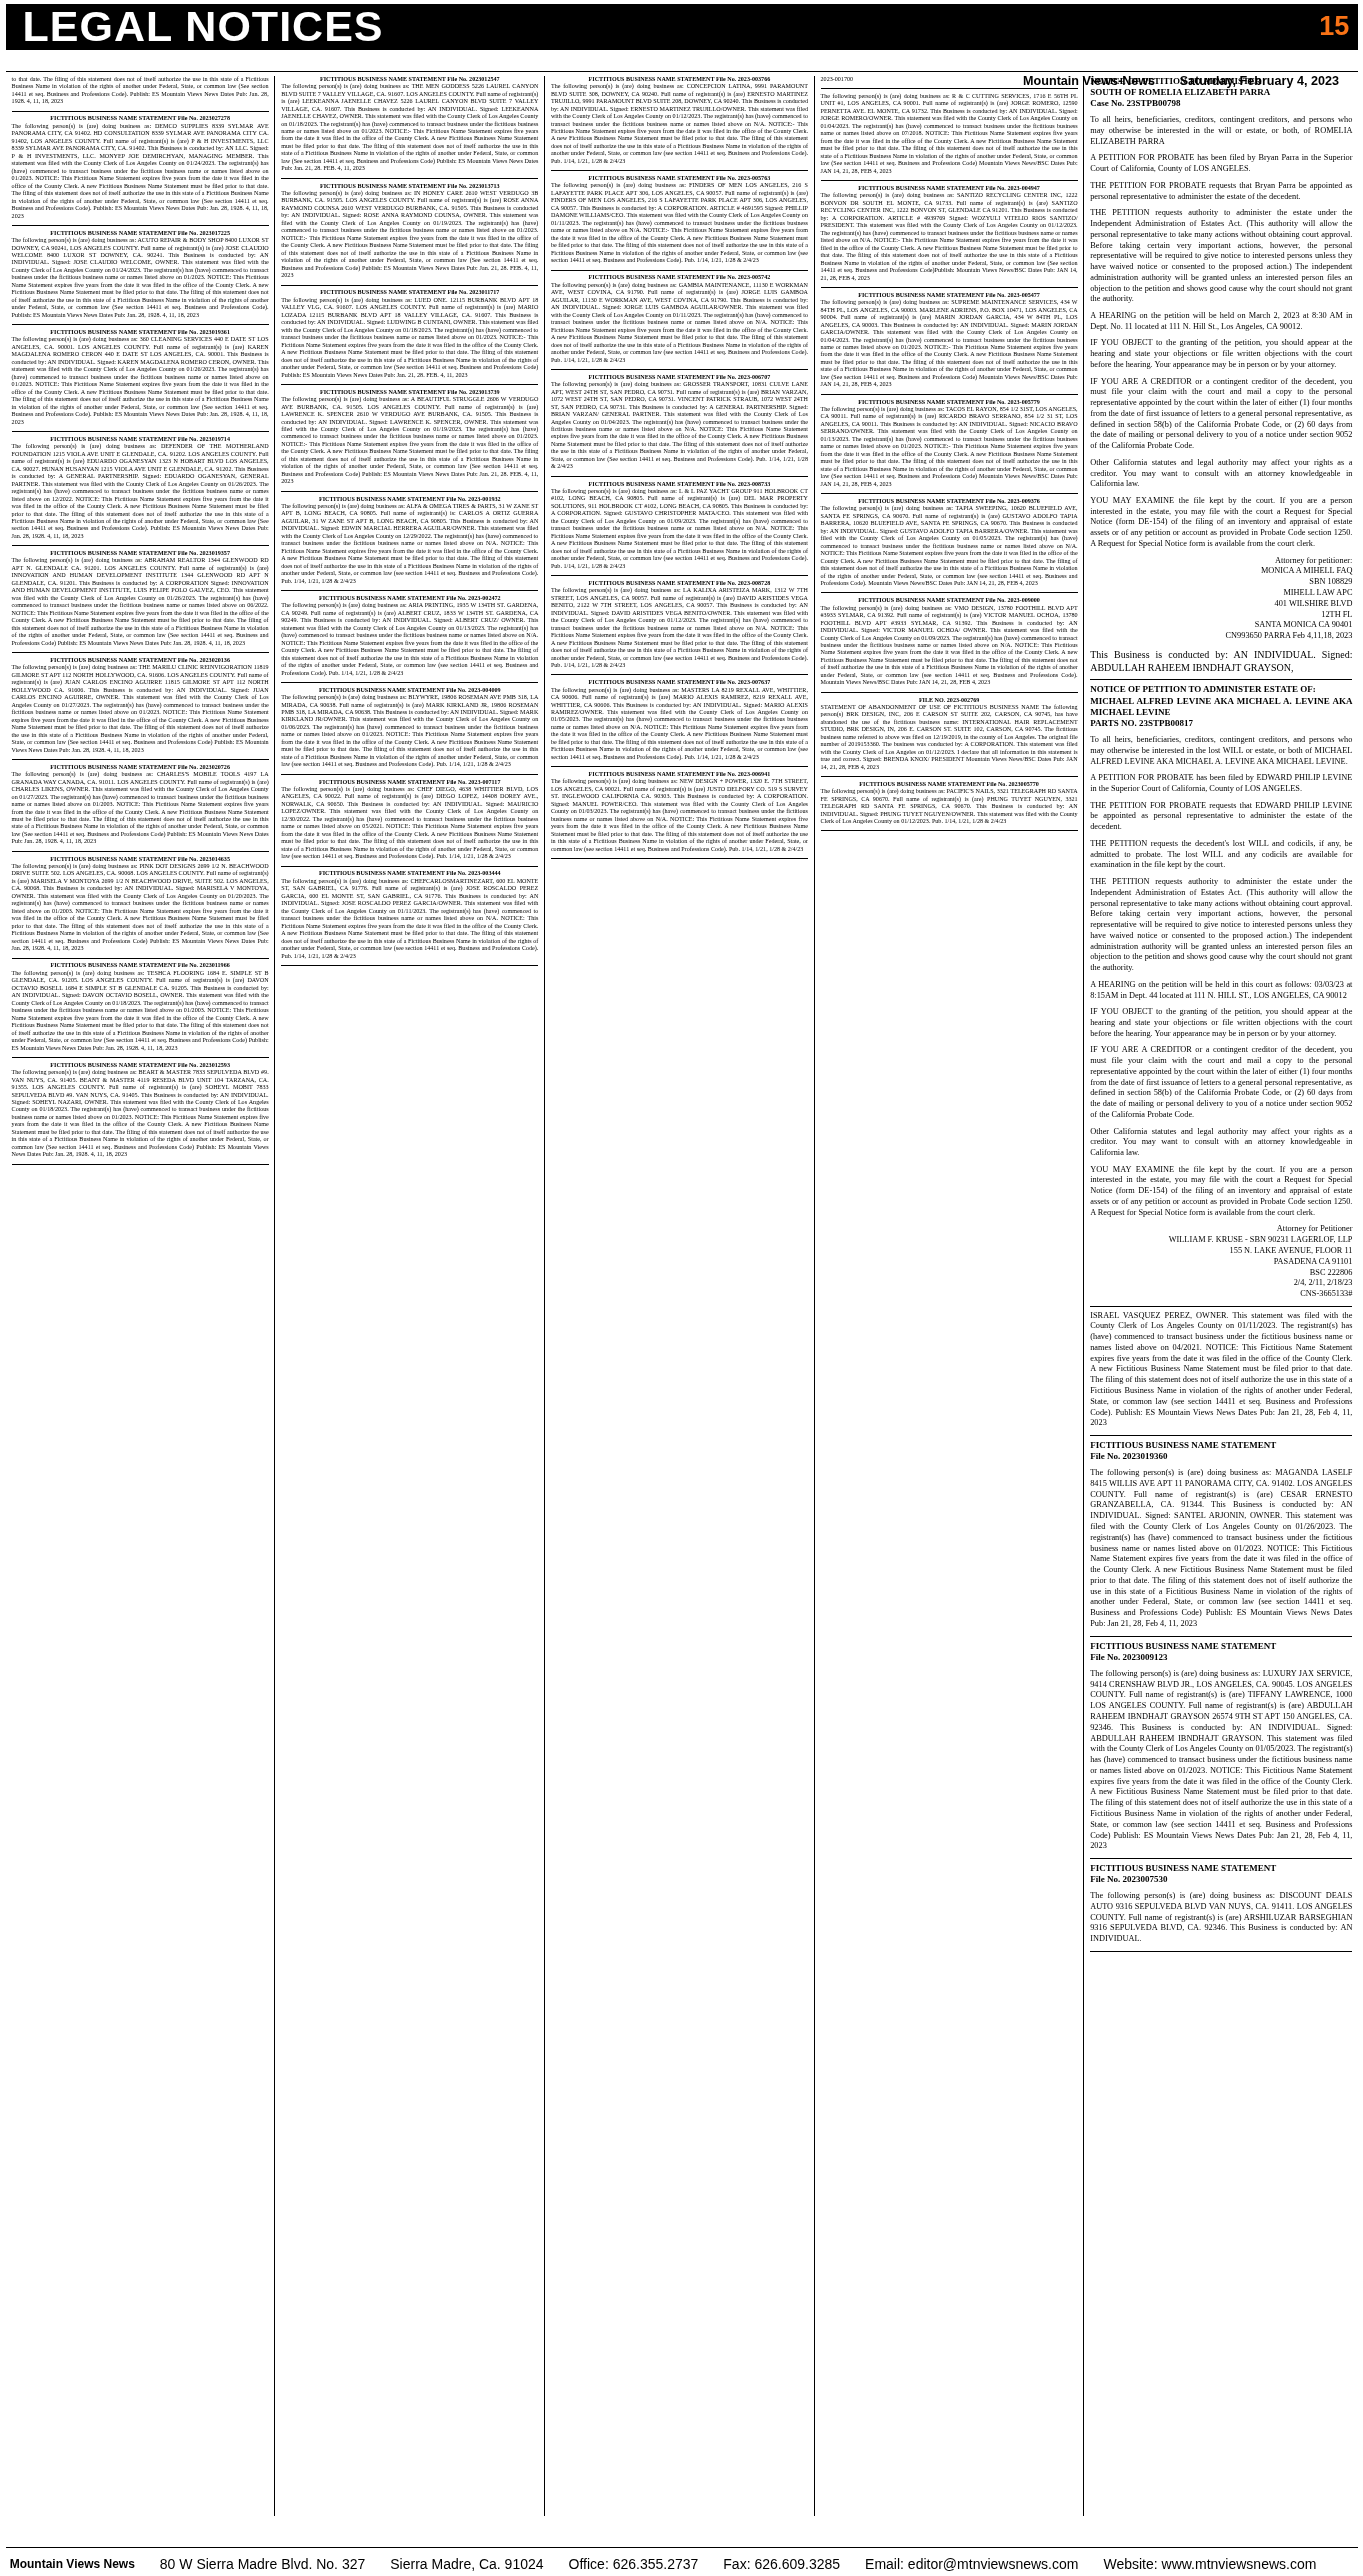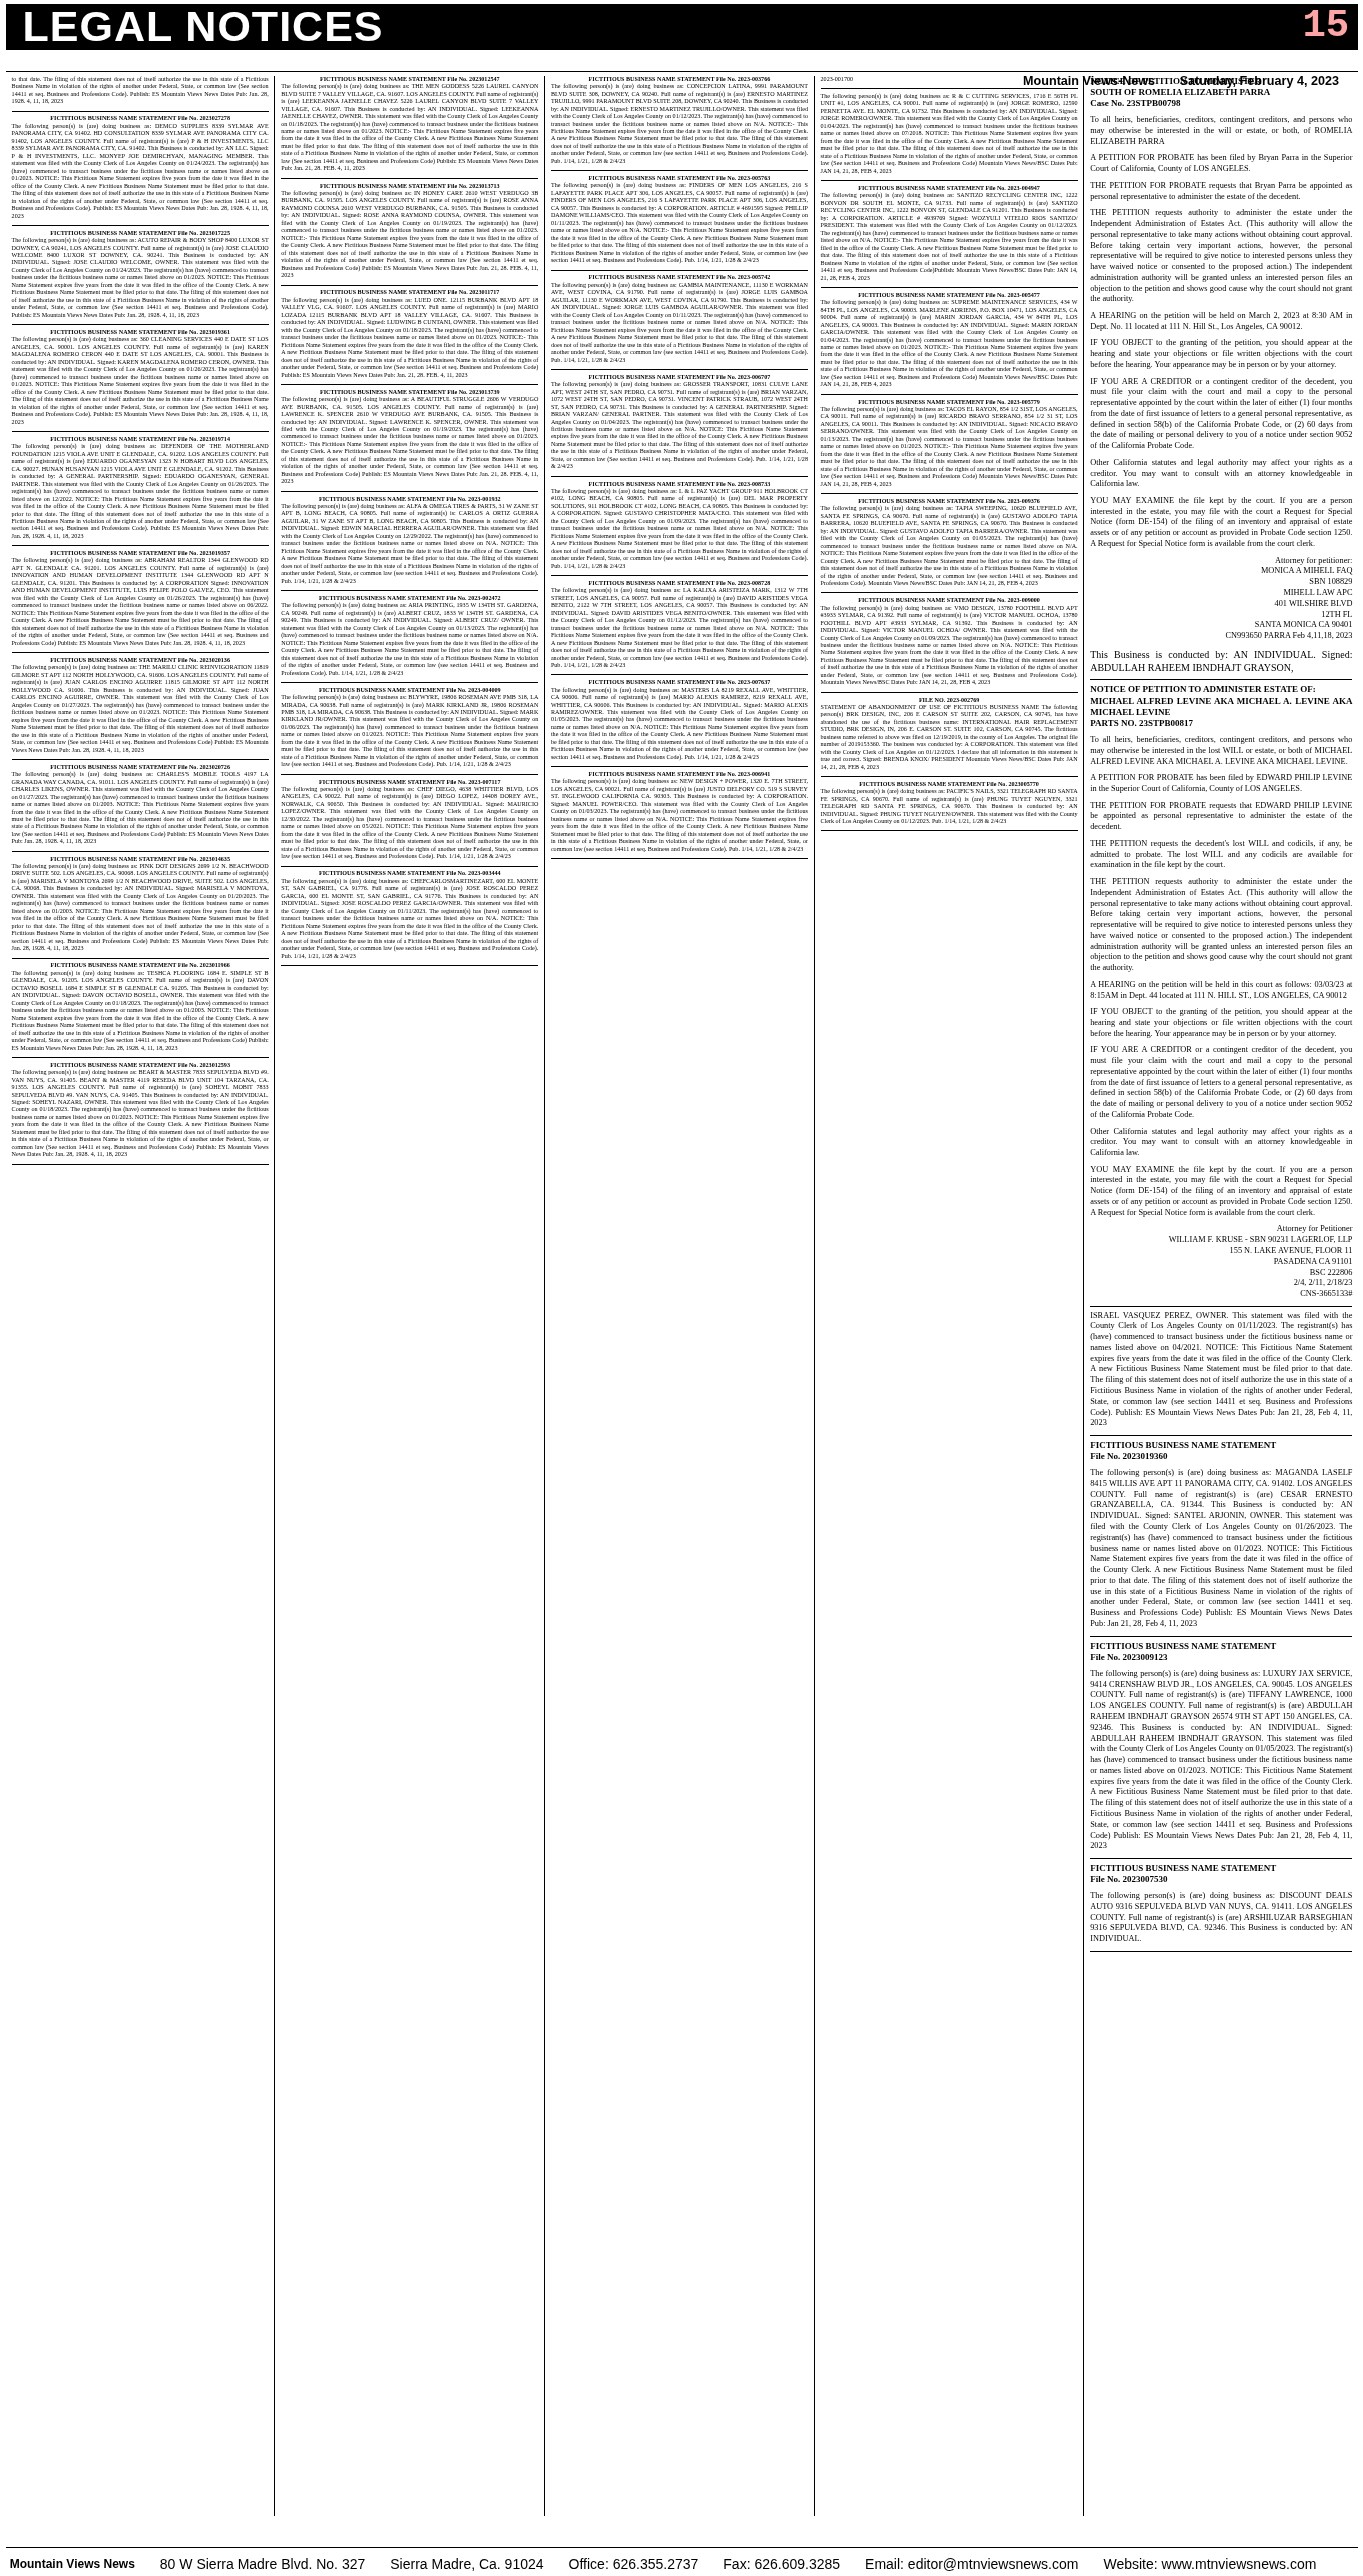--- a/index.html
+++ b/index.html
@@ -35,24 +35,24 @@
     letter-spacing:1px;
     line-height:1;
     padding-left:7.7px;
   }
   .masthead-right {
     display:flex;
     align-items:center;
     gap:13.6px;
   }
   .page-number {
-    color:#fca5a5;
-    font-family:Liberation Mono, monospace;
+    color:#f97316;
+    font-family:Liberation Sans, sans-serif;
     font-weight:bold;
-    font-size:39px;
+    font-size:27px;
     line-height:1;
   }
   .masthead-sub {
     position:absolute;
     right:25px;
     top:70px;
     font-family:"Liberation Sans", sans-serif;
     font-weight:bold;
     font-size:12.6px;
     color:#000;

